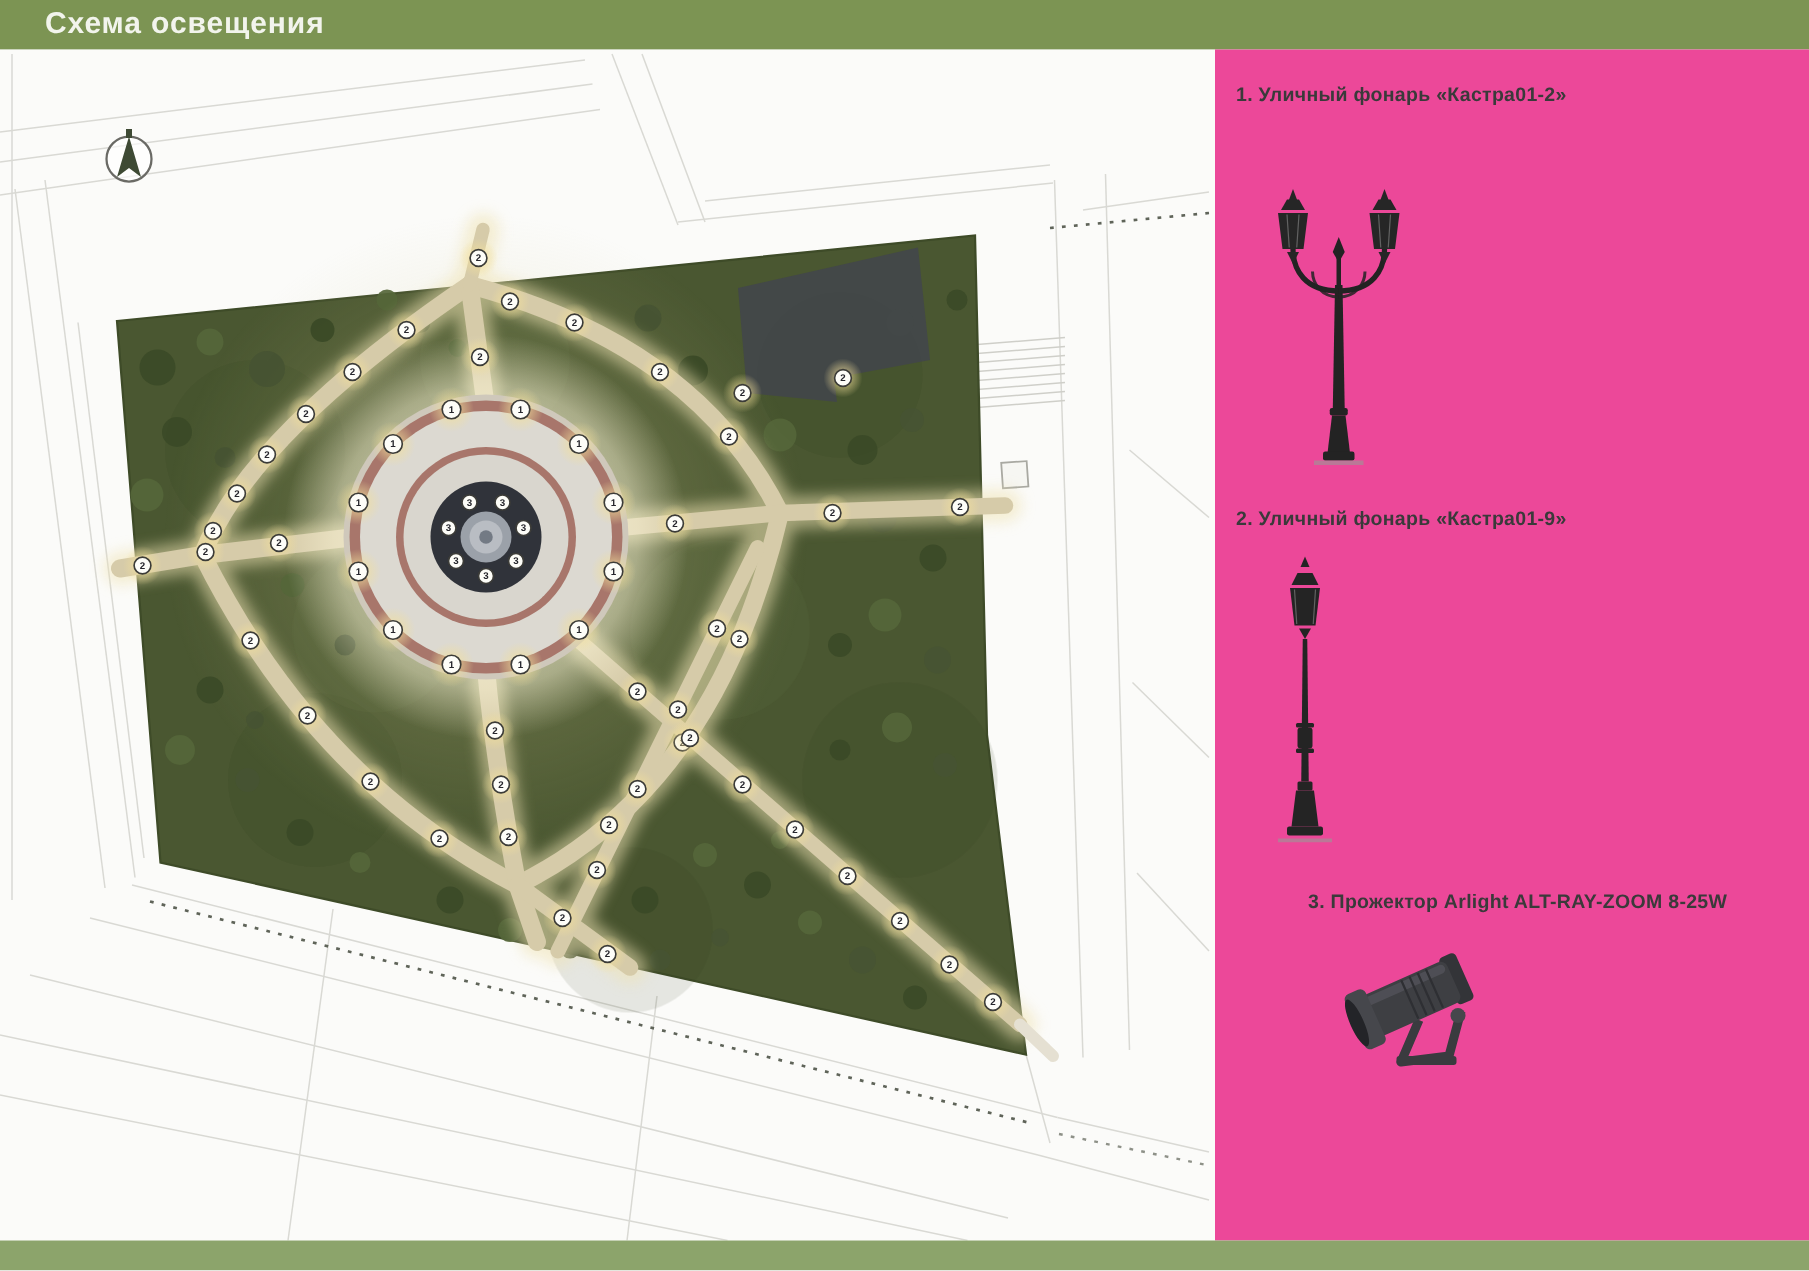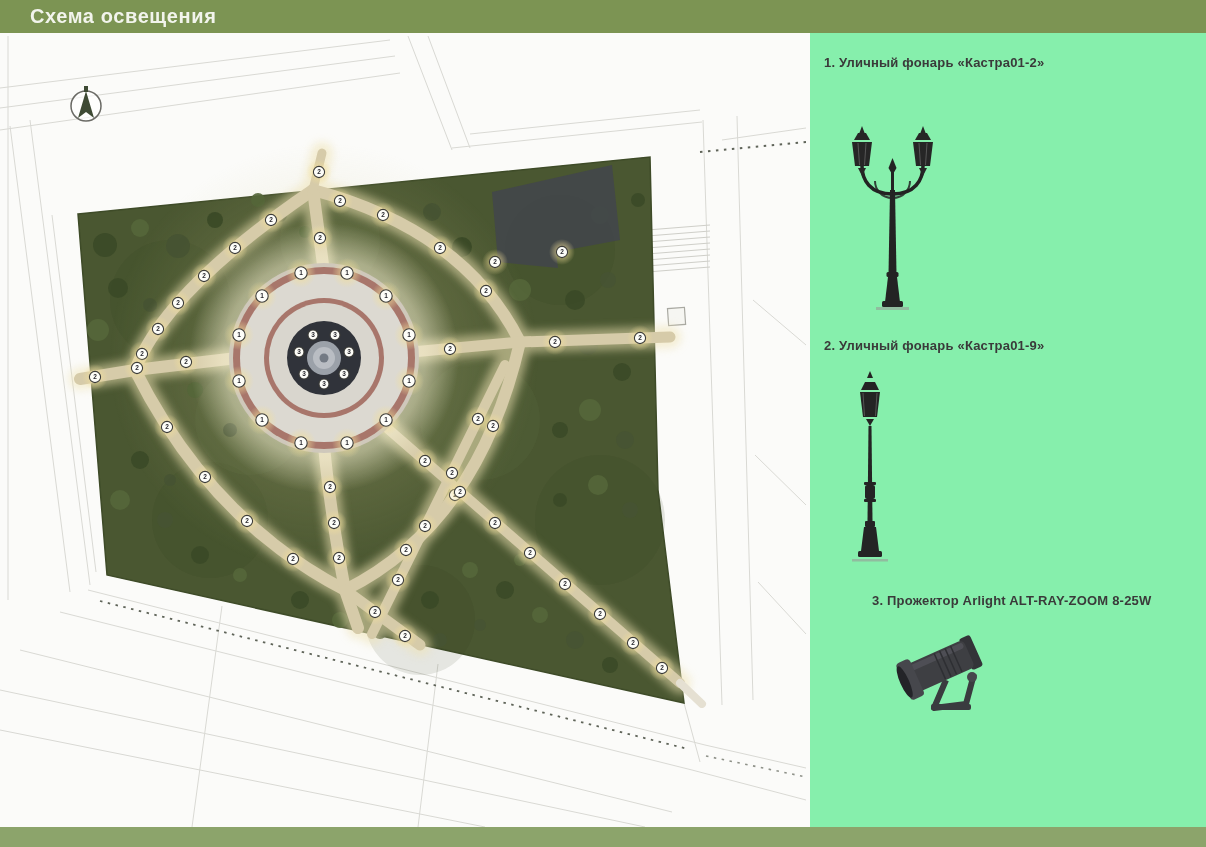--- a/index.html
+++ b/index.html
@@ -20,21 +20,21 @@
   .bottombar{
     position:absolute;left:0;bottom:0;width:1206px;height:20px;
     background:#8CA46B;
   }
   
   .map-wrap{position:absolute;left:0;top:33px;width:810px;height:794px;}
   svg text{font-family:"Liberation Sans",sans-serif;}
   
   .legend{
     position:absolute;left:810px;top:33px;width:396px;height:794px;
-    background:#86efac;
+    background:#ec4899;
   }
   .legend-item{position:absolute;left:14px;width:370px;}
   .li-1{top:22px;}
   .li-2{top:305px;}
   .li-3{top:560px;margin-left:48px;}
   .legend-label{
     font-size:13px;font-weight:700;color:#3A3A3A;letter-spacing:.2px;
     white-space:nowrap;
   }
   .legend-icon{margin-top:12px;margin-left:16px;}

